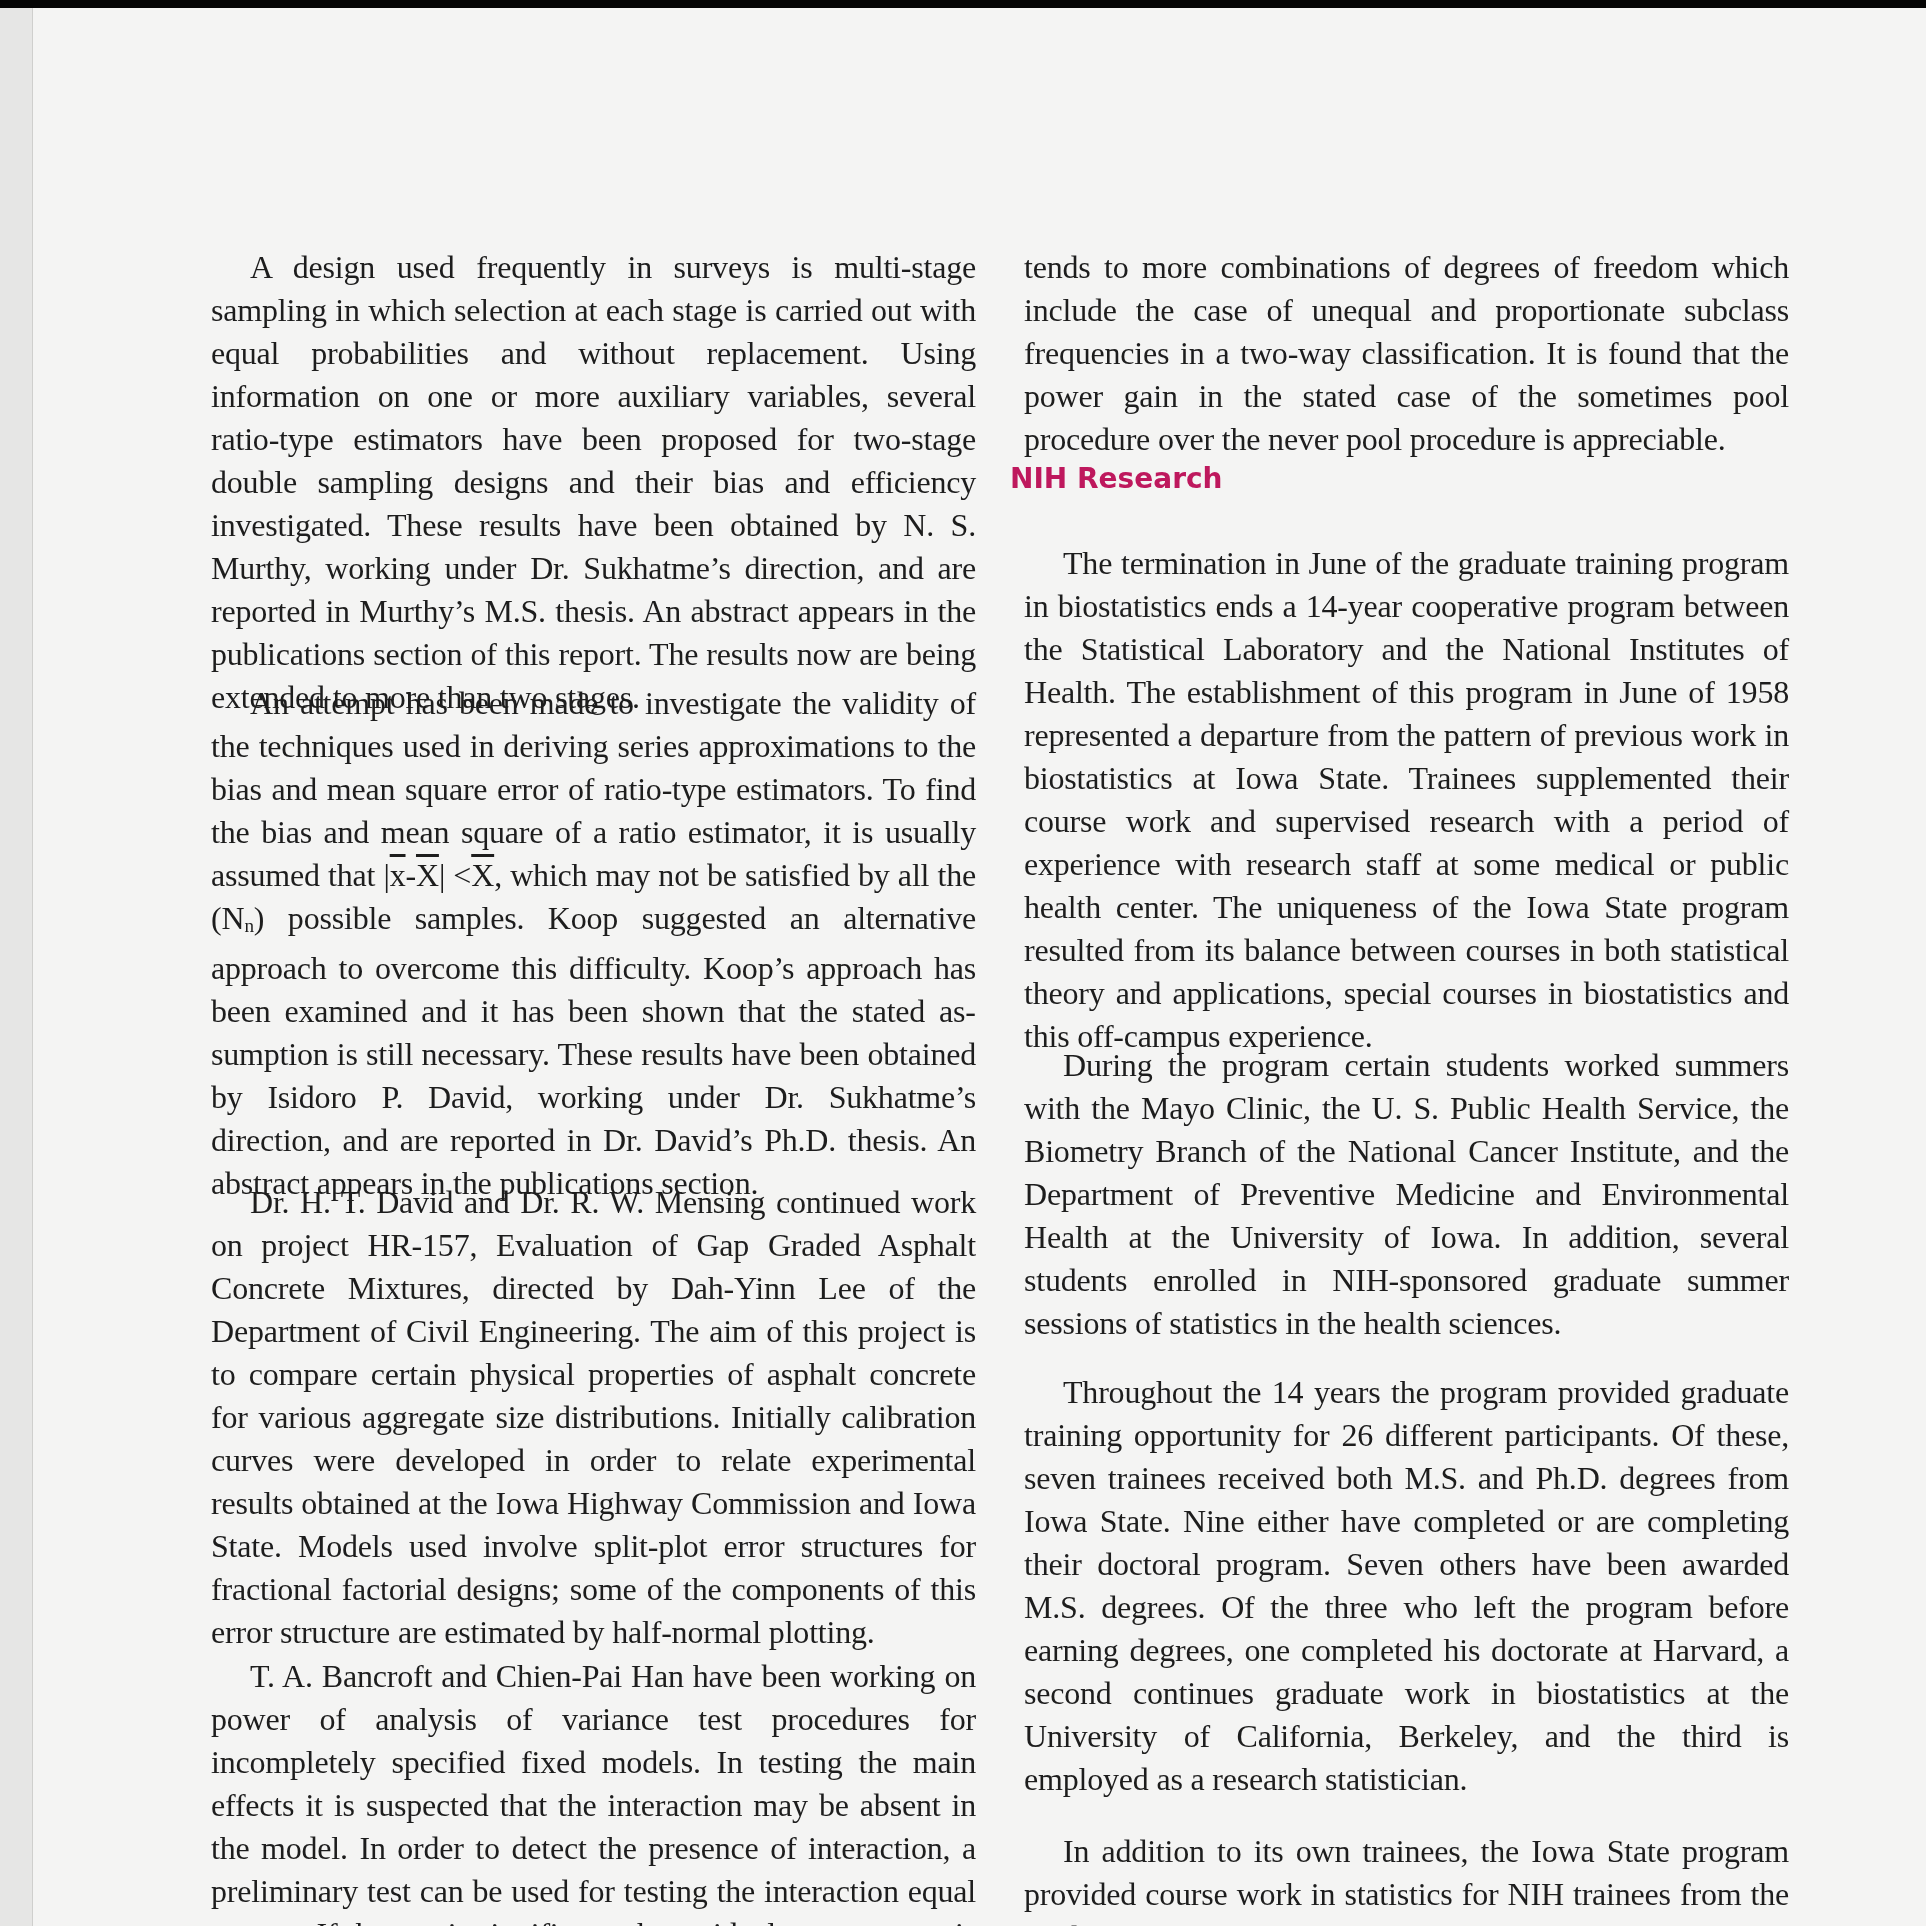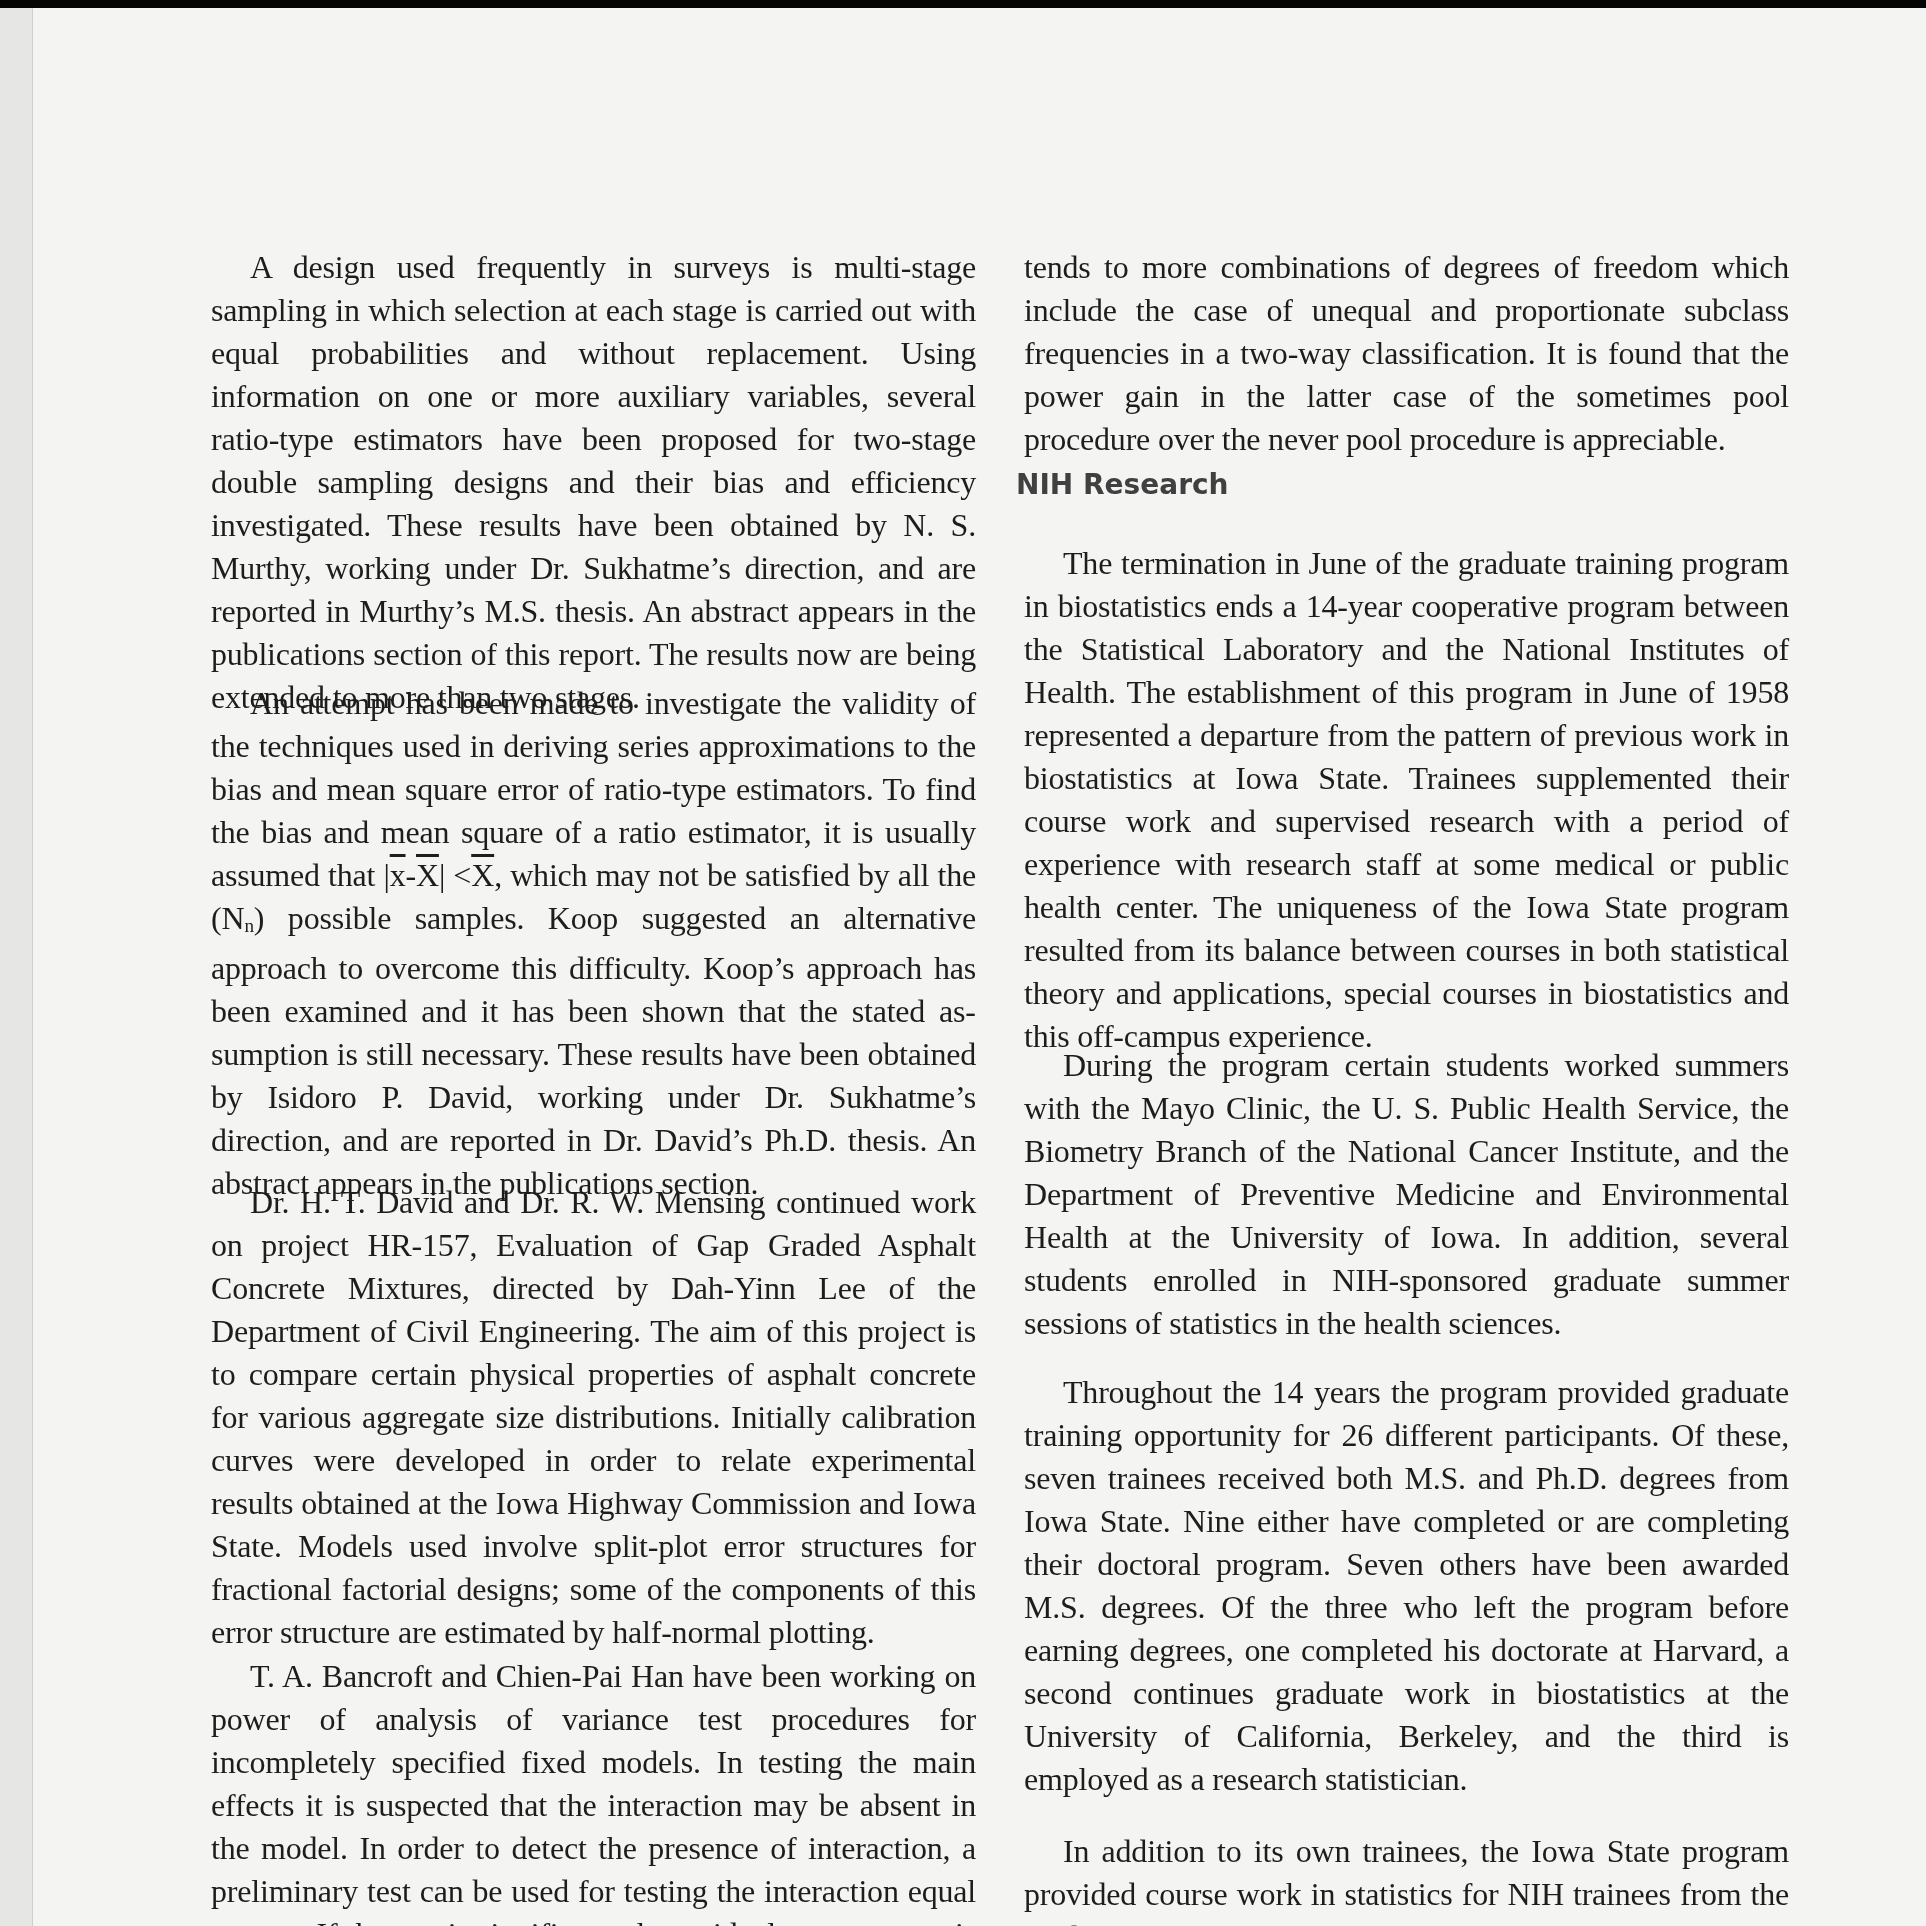--- a/index.html
+++ b/index.html
@@ -23,24 +23,24 @@
   .col-right { left: 1008px; }
   p {
     position: absolute; left: 0; width: 765px; margin: 16px;
     font-size: 32px; line-height: 43px;
     text-align: justify; text-align-last: left;
     hyphens: manual;
     letter-spacing: -0.2px;
   }
   p.indent { text-indent: 39px; }
   .heading {
-    position: absolute; left: 0; margin: 8px;
+    position: absolute; left: 0; margin: 2px;
     font-family: "DejaVu Sans", "Liberation Sans", sans-serif;
     font-weight: bold; font-size: 28px; letter-spacing: 0px;
-    color: #404040;
+    color: #be185d;
   }
   .math-over { text-decoration: overline; }
   .sub { font-size: 60%; vertical-align: -0.15em; }
 </style>
 </head>
 <body>
 
 <div class="scan-top"></div>
 
 <div class="binding"></div>
@@ -50,21 +50,21 @@
 
   <p class="indent" style="top:666px"><span>An attempt has been made to investigate the val­idity of the techniques used in deriving series approx­imations to the bias and mean square error of ratio-type estimators. To find the bias and mean square of a ratio estimator, it is usually assumed that </span><span>|</span><span class="math-over">x</span><span>-</span><span class="math-over">X</span><span>|</span><span> &lt;</span><span class="math-over">X</span><span>, which may not be satisfied by all the (N</span><span class="sub">n</span><span>) possible samples. Koop suggested an alternative approach to overcome this difficulty. Koop’s approach has been examined and it has been shown that the stated as­sumption is still necessary. These results have been obtained by Isidoro P. David, working under Dr. Suk­hatme’s direction, and are reported in Dr. David’s Ph.D. thesis. An abstract appears in the publications section.</span></p>
 
   <p class="indent" style="top:1165px">Dr. H. T. David and Dr. R. W. Mensing continued work on project HR-157, Evaluation of Gap Graded Asphalt Concrete Mixtures, directed by Dah-Yinn Lee of the Department of Civil Engineering. The aim of this project is to compare certain physical properties of asphalt concrete for various aggregate size distribu­tions. Initially calibration curves were developed in order to relate experimental results obtained at the Iowa Highway Commission and Iowa State. Models used involve split-plot error structures for fractional factorial designs; some of the components of this error structure are estimated by half-normal plotting.</p>
 
   <p class="indent" style="top:1639px">T. A. Bancroft and Chien-Pai Han have been work­ing on power of analysis of variance test procedures for incompletely specified fixed models. In testing the main effects it is suspected that the interaction may be absent in the model. In order to detect the presence of interaction, a preliminary test can be used for testing the interaction equal to zero. If the test is significant, the residual mean square is used in the F test for test­ing the main effects; if the test is not significant, the interaction mean square and the residual mean square are pooled and the pooled estimate of error is used in the test of main effects. This testing procedure be­longs to inference in incompletely specified models.</p>
 
 </div>
 
 <div class="column col-right">
-  <p style="top:230px">tends to more combinations of degrees of freedom which include the case of unequal and proportionate subclass frequencies in a two-way classification. It is found that the power gain in the latter case of the sometimes pool procedure over the never pool procedure is appreciable.</p>
+  <p style="top:230px">tends to more combinations of degrees of freedom which include the case of unequal and proportionate subclass frequencies in a two-way classification. It is found that the power gain in the stated case of the sometimes pool procedure over the never pool procedure is appreciable.</p>
 
   <h2 class="heading" style="top:460px">NIH Research</h2>
 
   <p class="indent" style="top:526px">The termination in June of the graduate training program in biostatistics ends a 14-year cooperative pro­gram between the Statistical Laboratory and the Na­tional Institutes of Health. The establishment of this program in June of 1958 represented a departure from the pattern of previous work in biostatistics at Iowa State. Trainees supplemented their course work and supervised research with a period of experience with research staff at some medical or public health center. The uniqueness of the Iowa State program resulted from its balance between courses in both statistical theory and applications, special courses in biostatistics and this off-campus experience.</p>
 
   <p class="indent" style="top:1028px">During the program certain students worked sum­mers with the Mayo Clinic, the U. S. Public Health Service, the Biometry Branch of the National Cancer Institute, and the Department of Preventive Medicine and Environmental Health at the University of Iowa. In addition, several students enrolled in NIH-sponsored graduate summer sessions of statistics in the health sciences.</p>
 
   <p class="indent" style="top:1355px">Throughout the 14 years the program provided graduate training opportunity for 26 different partic­ipants. Of these, seven trainees received both M.S. and Ph.D. degrees from Iowa State. Nine either have com­pleted or are completing their doctoral program. Seven others have been awarded M.S. degrees. Of the three who left the program before earning degrees, one com­pleted his doctorate at Harvard, a second continues graduate work in biostatistics at the University of Cal­ifornia, Berkeley, and the third is employed as a re­search statistician.</p>
 
   <p class="indent" style="top:1814px">In addition to its own trainees, the Iowa State pro­gram provided course work in statistics for NIH trainees from the medical school at Western Reserve University until that institution established a graduate program in biostatistics. Even then the doctoral can­didates continued advanced course work at Iowa State.</p>

